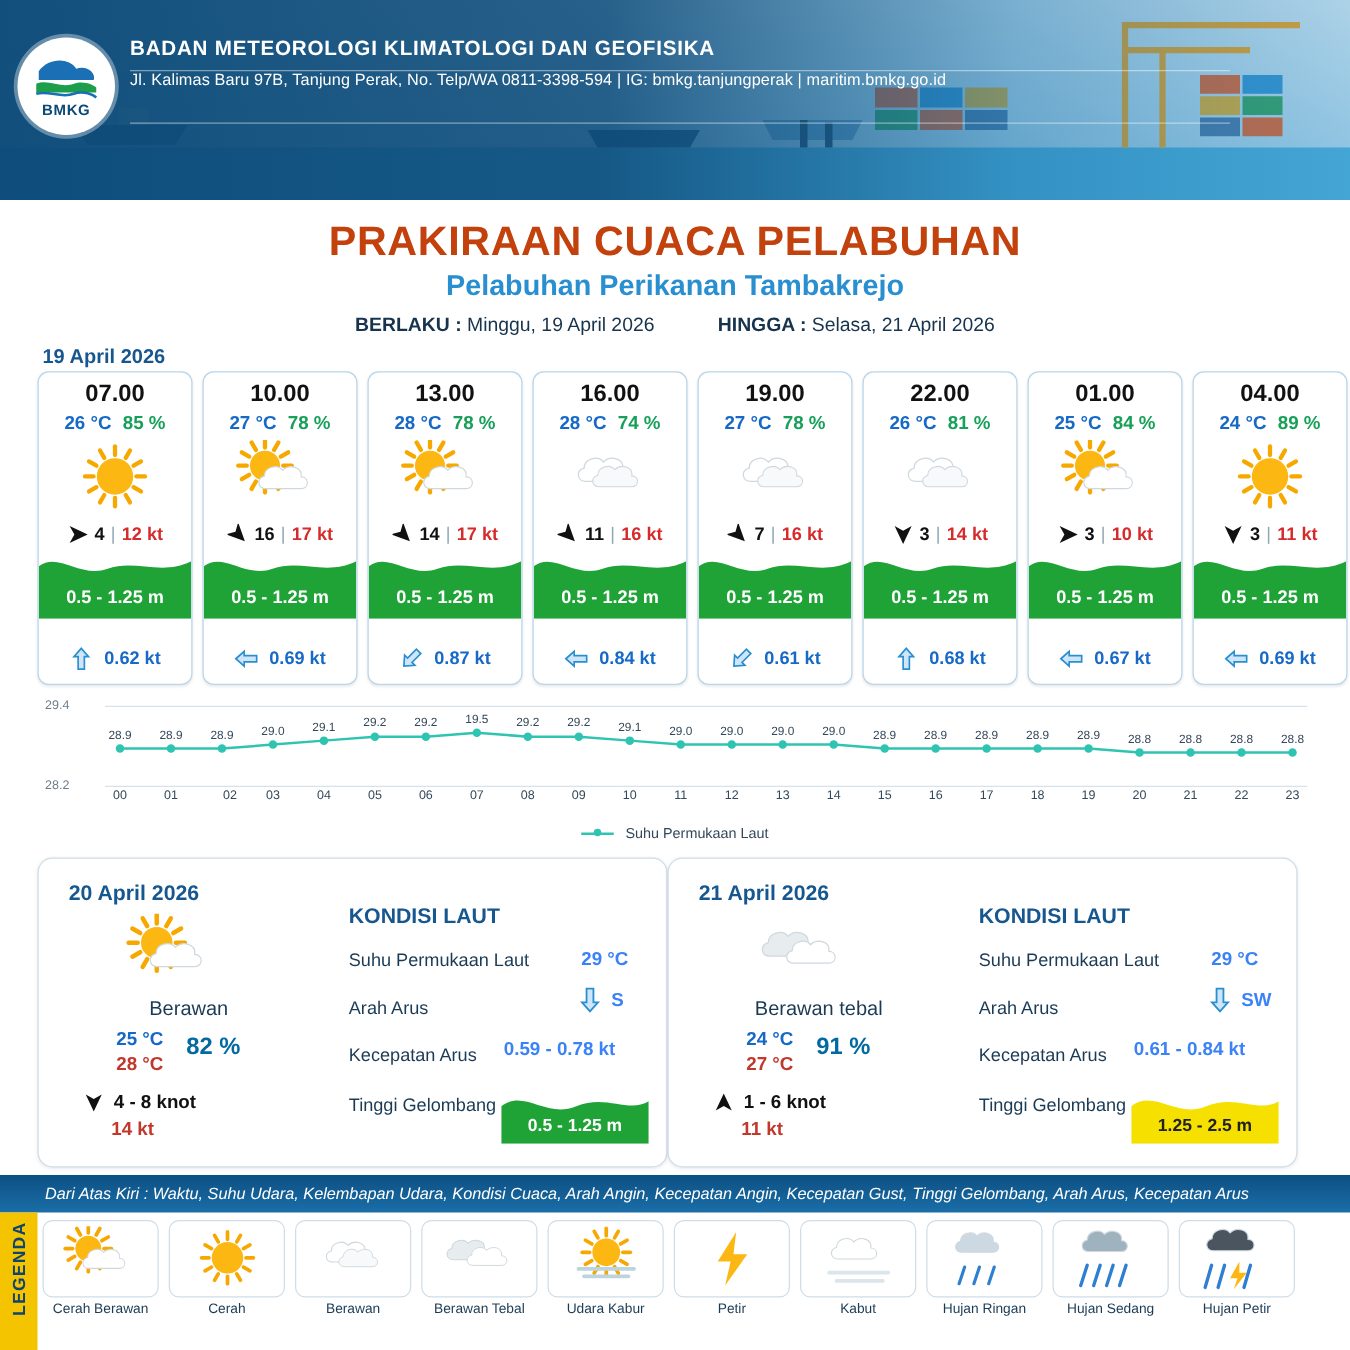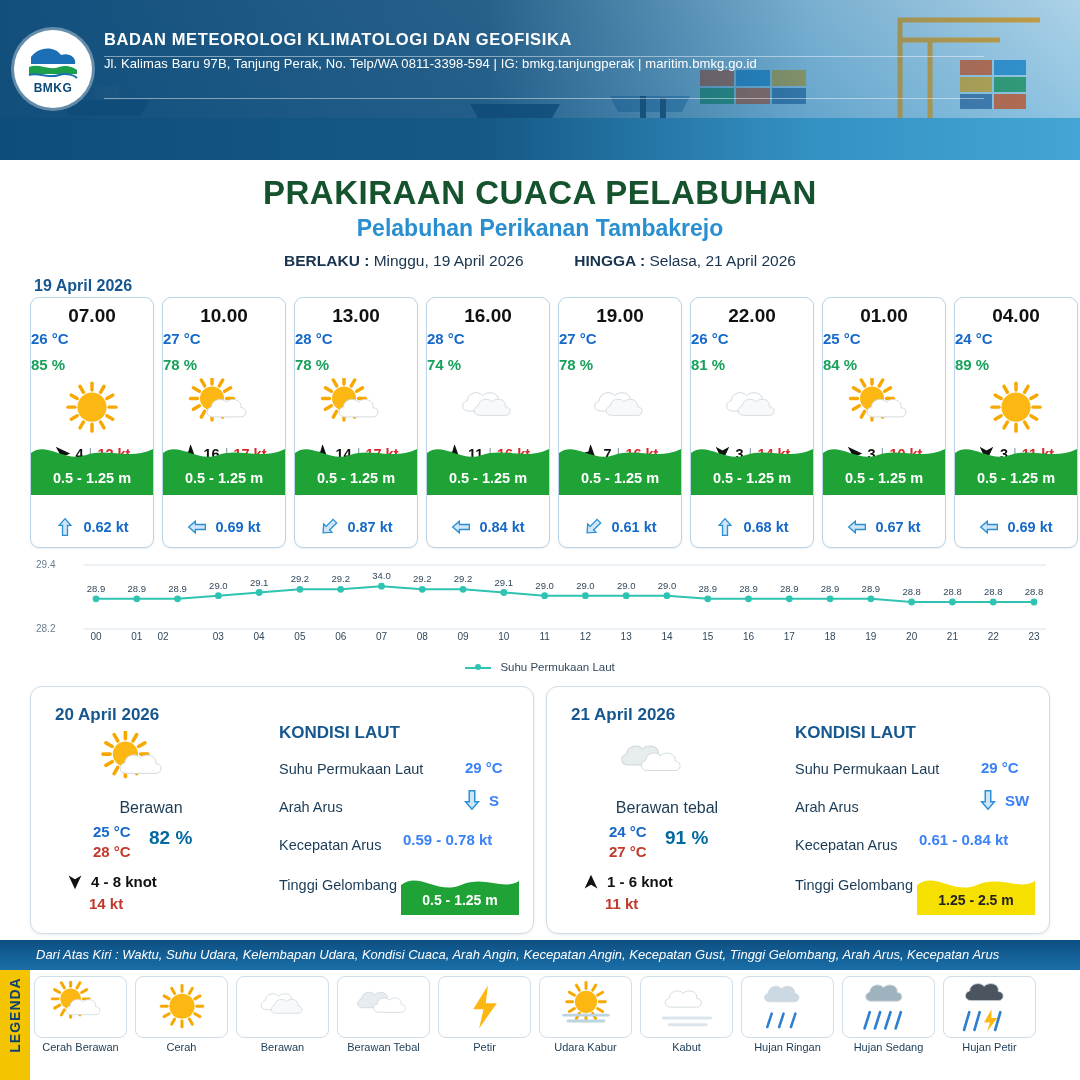--- a/index.html
+++ b/index.html
@@ -28,37 +28,37 @@
   .logo .mark { width:56px; height:36px; position:relative; }
   .logo .txt { font-size:12px; font-weight:bold; color:#0b4a78; letter-spacing:0.5px; margin-top:1px;}
   .hdr-text { position:absolute; left:104px; top:30px; color:#fff; }
   .hdr-l1 { font-size:16.5px; font-weight:bold; letter-spacing:0.6px; }
   .hdr-l2 { font-size:26px; font-weight:bold; margin-top:3px; letter-spacing:0.2px; text-shadow:0 1px 2px rgba(0,0,0,.35);}
   .hdr-l3 { font-size:13px; margin-top:7px; letter-spacing:0.1px; }
   .hdr-rule { position:absolute; left:104px; top:56px; width:880px; height:1px; background:rgba(255,255,255,0.45); }
   .hdr-rule2 { position:absolute; left:104px; top:98px; width:880px; height:1px; background:rgba(255,255,255,0.45); }
 
   
-  .title1 { text-align:center; font-size:33px; font-weight:bold; color:#14532d; margin-top:14px; letter-spacing:0.5px; }
+  .title1 { text-align:center; font-size:33px; font-weight:bold; color:#c2410c; margin-top:14px; letter-spacing:0.5px; }
   .title2 { text-align:center; font-size:23px; font-weight:bold; color:#2a8fd0; margin-top:3px; }
   .validrow { text-align:center; margin-top:10px; font-size:15.5px; color:#18334d; }
   .validrow .lbl { font-weight:bold; }
   .validrow .gap { display:inline-block; width:42px; }
 
   .datelabel { position:absolute; left:34px; top:277px; font-size:16px; font-weight:bold; color:#17578f; }
 
   
   .cards { position:absolute; left:30px; top:297px; display:flex; gap:8px; }
   .card {
     width:124px; height:251px; background:#ffffff; border:1px solid #b9d6ea;
     border-radius:9px; overflow:hidden; position:relative;
     box-shadow:0 1px 2px rgba(0,0,0,0.08);
   }
   .card .hour { text-align:center; font-size:19px; font-weight:bold; color:#111; margin-top:7px; }
-  .card .tempRow { display:flex; justify-content:center; align-items:baseline; gap:9px; margin-top:3px;flex-direction:column; }
+  .card .tempRow { display:flex; justify-content:center; align-items:baseline; gap:9px; margin-top:3px; }
   .card .temp { font-size:15px; font-weight:bold; color:#1669c7; }
   .card .hum { font-size:15px; font-weight:bold; color:#18a05a; }
   .card .icon { height:66px; display:flex; align-items:center; justify-content:center; margin-top:2px; }
   .card .windRow { display:flex; align-items:center; justify-content:center; gap:5px; margin-top:4px; font-size:14.5px; font-weight:bold; color:#111; }
   .card .windRow .sep { color:#8fa6b5; font-weight:normal; }
   .card .gust { color:#d62b2b; }
   .wave-band { position:absolute; left:0; bottom:52px; width:100%; height:58px; }
   .wave-band .label { position:absolute; left:0; right:0; bottom:9px; text-align:center; font-size:14.5px; font-weight:bold; color:#fff; }
   .card .curRow { position:absolute; left:0; bottom:10px; width:100%; display:flex; align-items:center; justify-content:center; gap:8px; }
   .card .curRow .val { font-size:14.5px; font-weight:bold; color:#1669c7; }
@@ -67,21 +67,21 @@
   .chart-wrap { position:absolute; left:28px; top:557px; width:1024px; height:120px; }
   .chart-axis-label { position:absolute; font-size:10px; color:#6b7d8a; }
   .chart-xlabels { position:absolute; left:56px; top:74px; width:962px; height:14px; }
   .chart-xlabels span { position:absolute; font-size:10px; color:#33485a; transform:translateX(-50%); }
   .pt-val { position:absolute; font-size:9.5px; color:#33485a; transform:translateX(-50%); }
   .legend-sst { position:absolute; left:0; top:104px; width:1024px; text-align:center; font-size:11.5px; color:#33485a; }
   .legend-sst .swatch { display:inline-block; width:26px; height:2px; background:#2fc4b2; vertical-align:middle; margin-right:6px; position:relative; }
   .legend-sst .swatch:after { content:''; position:absolute; left:10px; top:-2.5px; width:6px; height:6px; border-radius:50%; background:#2fc4b2; }
 
   
-  .daypanels { position:absolute; left:30px; top:686px; display:flex; gap:12px; }
+  .daypanels { position:absolute; left:30px; top:686px; display:flex; gap:0; }
   .daypanel {
     width:504px; height:248px; background:#fff; border:1px solid #cfdde8; border-radius:12px;
     position:relative; box-shadow:0 1px 3px rgba(0,0,0,0.08);
   }
   .daypanel .d-date { position:absolute; left:24px; top:18px; font-size:17px; font-weight:bold; color:#17578f; }
   .daypanel .d-icon { position:absolute; left:62px; top:44px; width:90px; height:66px; }
   .daypanel .d-cond { position:absolute; left:0; top:112px; width:240px; text-align:center; font-size:16px; color:#1b3b55; }
   .daypanel .d-tmin { position:absolute; left:62px; top:136px; font-size:15px; font-weight:bold; color:#1669c7; }
   .daypanel .d-tmax { position:absolute; left:62px; top:156px; font-size:15px; font-weight:bold; color:#c0392b; }
   .daypanel .d-hum { position:absolute; left:118px; top:140px; font-size:19px; font-weight:bold; color:#0369a1;text-align:right; }
@@ -533,21 +533,21 @@
       <circle cx="746.0869565217391" cy="41.83333333333334" r="3.4" fill="#2fc4b2"></circle>
       <circle cx="786.8695652173913" cy="41.83333333333334" r="3.4" fill="#2fc4b2"></circle>
       <circle cx="827.6521739130435" cy="44.99999999999994" r="3.4" fill="#2fc4b2"></circle>
       <circle cx="868.4347826086956" cy="44.99999999999994" r="3.4" fill="#2fc4b2"></circle>
       <circle cx="909.2173913043478" cy="44.99999999999994" r="3.4" fill="#2fc4b2"></circle>
       <circle cx="950" cy="44.99999999999994" r="3.4" fill="#2fc4b2"></circle>
     </svg>
   <div class="chart-xlabels" id="xlabels">
       <span style="left: 12px;">00</span>
       <span style="left: 52.7826px;">01</span>
-      <span style="left: 79px;">02</span>
+      <span style="left: 100px;">02</span>
       <span style="left: 134.348px;">03</span>
       <span style="left: 175.13px;">04</span>
       <span style="left: 215.913px;">05</span>
       <span style="left: 256.696px;">06</span>
       <span style="left: 297.478px;">07</span>
       <span style="left: 338.261px;">08</span>
       <span style="left: 379.043px;">09</span>
       <span style="left: 419.826px;">10</span>
       <span style="left: 460.609px;">11</span>
       <span style="left: 501.391px;">12</span>
@@ -567,21 +567,21 @@
     <span class="swatch"></span>
     <span>Suhu Permukaan Laut</span>
   </div>
 <div class="pt-val" style="left: 68px; top: 25.8333px; position: absolute;">28.9</div>
     <div class="pt-val" style="left: 108.783px; top: 25.8333px; position: absolute;">28.9</div>
     <div class="pt-val" style="left: 149.565px; top: 25.8333px; position: absolute;">28.9</div>
     <div class="pt-val" style="left: 190.348px; top: 22.6667px; position: absolute;">29.0</div>
     <div class="pt-val" style="left: 231.13px; top: 19.5px; position: absolute;">29.1</div>
     <div class="pt-val" style="left: 271.913px; top: 16.3333px; position: absolute;">29.2</div>
     <div class="pt-val" style="left: 312.696px; top: 16.3333px; position: absolute;">29.2</div>
-    <div class="pt-val" style="left: 353.478px; top: 13.1667px; position: absolute;">34.0</div>
+    <div class="pt-val" style="left: 353.478px; top: 13.1667px; position: absolute;">19.5</div>
     <div class="pt-val" style="left: 394.261px; top: 16.3333px; position: absolute;">29.2</div>
     <div class="pt-val" style="left: 435.043px; top: 16.3333px; position: absolute;">29.2</div>
     <div class="pt-val" style="left: 475.826px; top: 19.5px; position: absolute;">29.1</div>
     <div class="pt-val" style="left: 516.609px; top: 22.6667px; position: absolute;">29.0</div>
     <div class="pt-val" style="left: 557.391px; top: 22.6667px; position: absolute;">29.0</div>
     <div class="pt-val" style="left: 598.174px; top: 22.6667px; position: absolute;">29.0</div>
     <div class="pt-val" style="left: 638.957px; top: 22.6667px; position: absolute;">29.0</div>
     <div class="pt-val" style="left: 679.739px; top: 25.8333px; position: absolute;">28.9</div>
     <div class="pt-val" style="left: 720.522px; top: 25.8333px; position: absolute;">28.9</div>
     <div class="pt-val" style="left: 761.304px; top: 25.8333px; position: absolute;">28.9</div>
@@ -761,28 +761,20 @@
             <g transform="translate(32,20) scale(0.74)">
               <path d="M14 30 C4 30 2 18 12 15 C12 4 28 0 34 8 C42 0 58 4 56 16 C66 16 66 30 56 30 Z" fill="#ffffff" stroke="#cfd8de" stroke-width="1.4"></path>
             </g>
           </svg>
         </div>
         <div class="leg-cap">Berawan Tebal</div>
       </div>
       <div class="leg-item">
         <div class="leg-box">
           <svg viewBox="0 0 100 70" width="74" height="52">
-            <path d="M54 6 L34 38 L48 38 L42 64 L66 30 L51 30 Z" fill="#fcb713"></path>
-          </svg>
-        </div>
-        <div class="leg-cap">Petir</div>
-      </div>
-      <div class="leg-item">
-        <div class="leg-box">
-          <svg viewBox="0 0 100 70" width="74" height="52">
             <g>
               <line x1="68" y1="28" x2="76" y2="28" stroke="#f7a800" stroke-width="4" stroke-linecap="round"></line>
               <line x1="65.5884572681199" y1="37" x2="72.51666049839541" y2="41" stroke="#f7a800" stroke-width="4" stroke-linecap="round"></line>
               <line x1="59" y1="43.588457268119896" x2="63" y2="50.5166604983954" stroke="#f7a800" stroke-width="4" stroke-linecap="round"></line>
               <line x1="50" y1="46" x2="50" y2="54" stroke="#f7a800" stroke-width="4" stroke-linecap="round"></line>
               <line x1="41" y1="43.588457268119896" x2="37.00000000000001" y2="50.51666049839541" stroke="#f7a800" stroke-width="4" stroke-linecap="round"></line>
               <line x1="34.411542731880104" y1="37" x2="27.483339501604593" y2="41" stroke="#f7a800" stroke-width="4" stroke-linecap="round"></line>
               <line x1="32" y1="28.000000000000004" x2="24" y2="28.000000000000004" stroke="#f7a800" stroke-width="4" stroke-linecap="round"></line>
               <line x1="34.411542731880104" y1="19.000000000000007" x2="27.48333950160459" y2="15.000000000000007" stroke="#f7a800" stroke-width="4" stroke-linecap="round"></line>
               <line x1="40.99999999999999" y1="12.41154273188011" x2="36.999999999999986" y2="5.483339501604604" stroke="#f7a800" stroke-width="4" stroke-linecap="round"></line>
@@ -793,20 +785,28 @@
             </g>
             <rect x="18" y="44" width="64" height="4" rx="2" fill="#bcd3e0"></rect>
             <rect x="24" y="52" width="52" height="4" rx="2" fill="#bcd3e0"></rect>
           </svg>
         </div>
         <div class="leg-cap">Udara Kabur</div>
       </div>
       <div class="leg-item">
         <div class="leg-box">
           <svg viewBox="0 0 100 70" width="74" height="52">
+            <path d="M54 6 L34 38 L48 38 L42 64 L66 30 L51 30 Z" fill="#fcb713"></path>
+          </svg>
+        </div>
+        <div class="leg-cap">Petir</div>
+      </div>
+      <div class="leg-item">
+        <div class="leg-box">
+          <svg viewBox="0 0 100 70" width="74" height="52">
             <g transform="translate(16,10) scale(0.84)">
               <path d="M14 30 C4 30 2 18 12 15 C12 4 28 0 34 8 C42 0 58 4 56 16 C66 16 66 30 56 30 Z" fill="#ffffff" stroke="#cfd8de" stroke-width="1.4"></path>
             </g>
             <rect x="16" y="48" width="68" height="4" rx="2" fill="#dbe5ec"></rect>
             <rect x="24" y="57" width="54" height="4" rx="2" fill="#dbe5ec"></rect>
           </svg>
         </div>
         <div class="leg-cap">Kabut</div>
       </div>
       <div class="leg-item">

